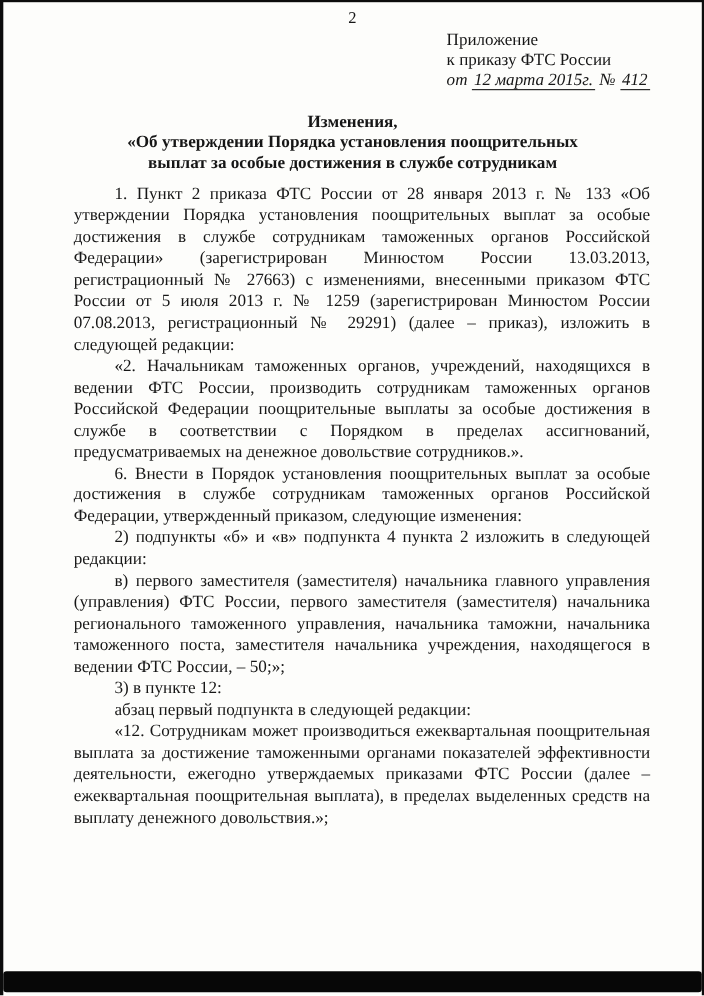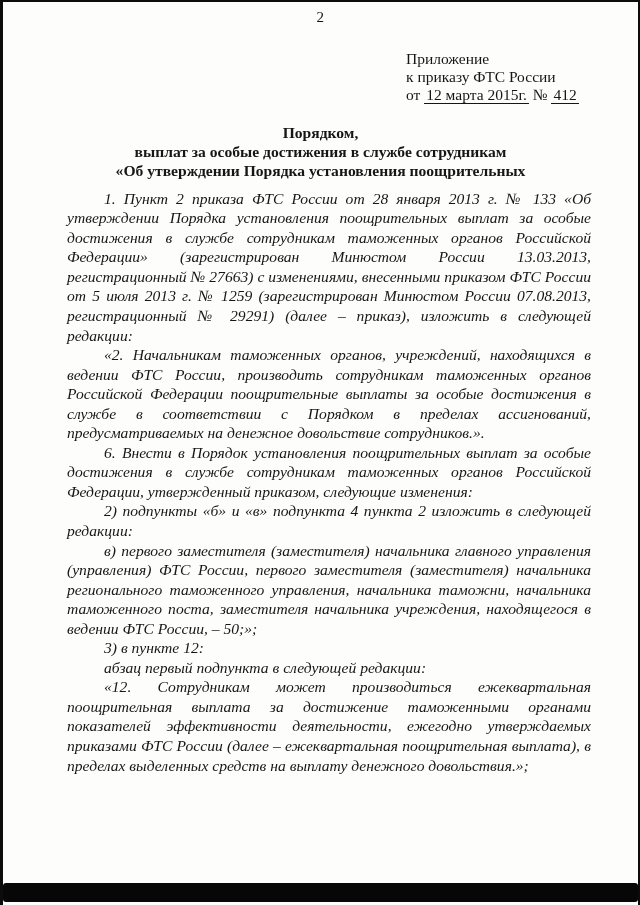--- a/index.html
+++ b/index.html
@@ -18,48 +18,47 @@
     border-left: 3px solid #0c0c0c;
     color: #161616;
   }
   .page-number {
     text-align: center;
     margin-top: 7px;
     font-size: 15px;
     letter-spacing: 0.5px;
   }
   .annex {
-    margin-top: 24px;
+    margin-top: 2px;
     margin-left: 403px;
     font-size: 15.5px;
     line-height: 17.5px;
   }
   .annex .u {
     border-bottom: 1.5px solid #161616;
     padding: 0 2px;
   }
-  .annex .date-line { margin-top: 1px; }
+  .annex .date-line { margin-top: 1px; font-style: italic; }
   .doc-title {
     margin-top: 19px;
     text-align: center;
     font-weight: bold;
     font-size: 15.6px;
     line-height: 19.4px;
     padding: 0 40px;
   }
   .doc-body {
     margin: 8px 47px 0 64px;
     font-size: 15.6px;
     line-height: 19.55px;
     text-align: justify;
   }
   .doc-body p {
     text-indent: 37px;
     margin: 0;
-    font-style: italic;
   }
   .scan-bottom-bar {
     position: absolute;
     left: 0; right: 0; bottom: 3px;
     height: 19px;
     background: #070707;
     border-radius: 3px;
   }
 </style>
 </head>
@@ -74,23 +73,23 @@
     <div>к приказу ФТС России</div>
     <div class="date-line">
       <span>от</span>
       <span class="u">12 марта 2015г.</span>
       <span>№</span>
       <span class="u">412</span>
     </div>
   </div>
 
   <div class="doc-title">
-    <div>Порядком,</div>
+    <div>Изменения,</div>
+    <div>«Об утверждении Порядка установления поощрительных</div>
     <div>выплат за особые достижения в службе сотрудникам</div>
-    <div>«Об утверждении Порядка установления поощрительных</div>
   </div>
 
   <div class="doc-body">
     <p>1. Пункт 2 приказа ФТС России от 28 января 2013 г. № 133 «Об утверждении Порядка установления поощрительных выплат за особые достижения в службе сотрудникам таможенных органов Российской Федерации» (зарегистрирован Минюстом России 13.03.2013, регистрационный № 27663) с изменениями, внесенными приказом ФТС России от 5 июля 2013 г. № 1259 (зарегистрирован Минюстом России 07.08.2013, регистрационный № 29291) (далее – приказ), изложить в следующей редакции:</p>
     <p>«2. Начальникам таможенных органов, учреждений, находящихся в ведении ФТС России, производить сотрудникам таможенных органов Российской Федерации поощрительные выплаты за особые достижения в службе в соответствии с Порядком в пределах ассигнований, предусматриваемых на денежное довольствие сотрудников.».</p>
     <p>6. Внести в Порядок установления поощрительных выплат за особые достижения в службе сотрудникам таможенных органов Российской Федерации, утвержденный приказом, следующие изменения:</p>
     <p>2) подпункты «б» и «в» подпункта 4 пункта 2 изложить в следующей редакции:</p>
     <p>в) первого заместителя (заместителя) начальника главного управления (управления) ФТС России, первого заместителя (заместителя) начальника регионального таможенного управления, начальника таможни, начальника таможенного поста, заместителя начальника учреждения, находящегося в ведении ФТС России, – 50;»;</p>
     <p>3) в пункте 12:</p>
     <p>абзац первый подпункта в следующей редакции:</p>

